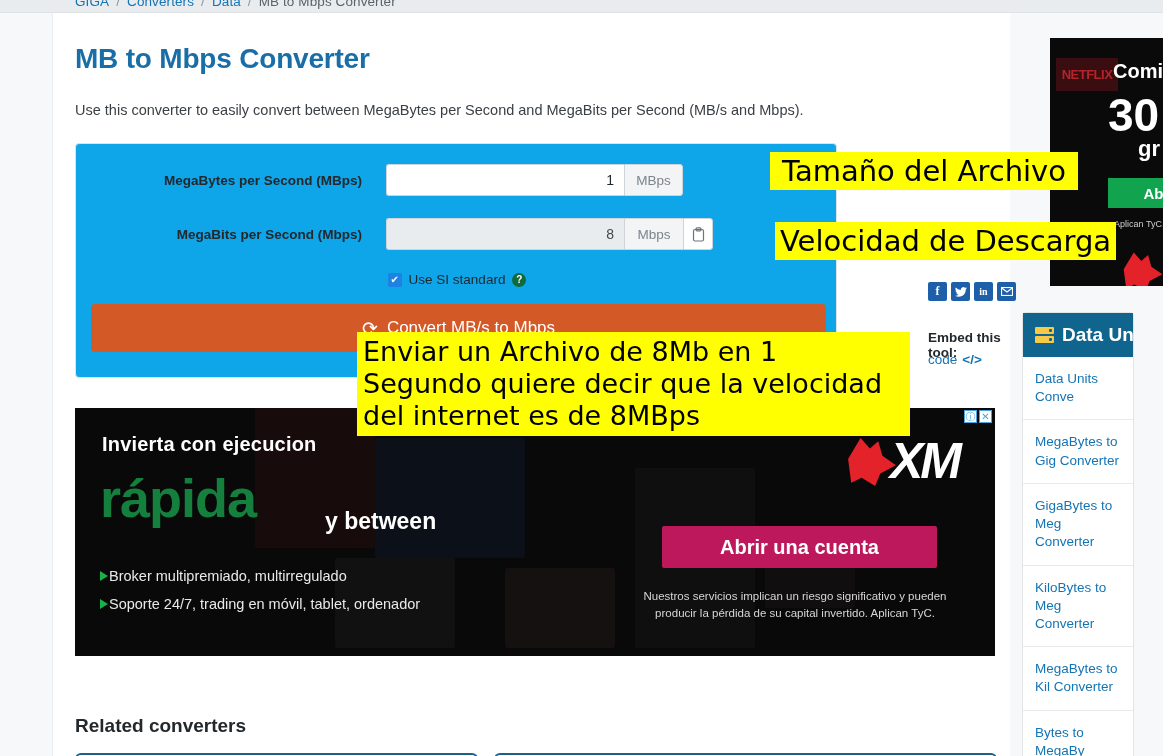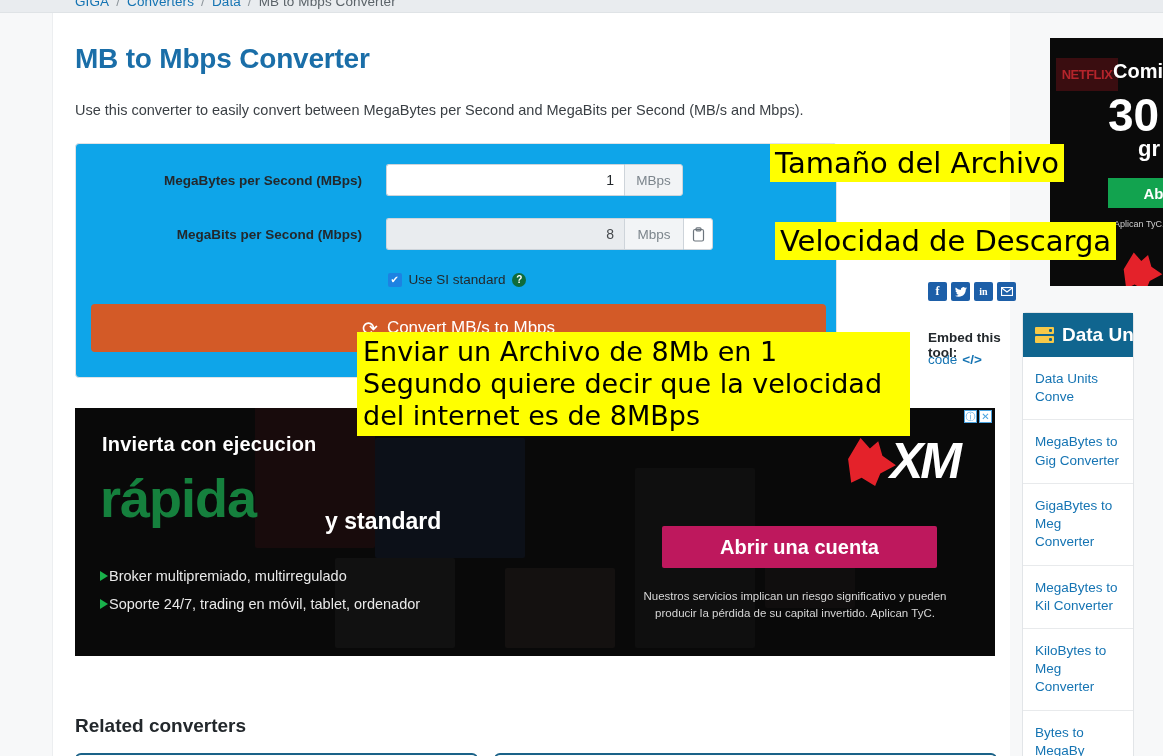--- a/index.html
+++ b/index.html
@@ -230,21 +230,21 @@
     border-bottom:1px solid #e8eaec; cursor:pointer;
   }
   .rail-item:last-child{ border-bottom:none; }
 
   
   .hl{
     position:absolute; background:#ffff00; color:#000;
     font-family:"DejaVu Sans", sans-serif; z-index:50;
     white-space:nowrap; line-height:1.18;
   }
-  .hl-a{ left:770px; top:144px; font-size:29px; padding:2px 5px; }
+  .hl-a{ left:770px; top:152px; font-size:29px; padding:2px 12px; }
   .hl-b{ left:775px; top:222px; font-size:29px; padding:2px 5px; }
   .hl-c{
     left:357px; top:332px; font-size:27px; padding:4px 6px;
     white-space:normal; width:553px;
   }
 </style>
 </head>
 <body>
 
 <div class="breadcrumb-bar">
@@ -327,21 +327,21 @@
   <div class="ad-banner">
     <div class="ad-bg-tile" style="left:180px;top:-10px;width:120px;height:150px;background:#3a1014;"></div>
     <div class="ad-bg-tile" style="left:300px;top:30px;width:150px;height:120px;background:#15213d;"></div>
     <div class="ad-bg-tile" style="left:260px;top:150px;width:120px;height:90px;background:#242424;"></div>
     <div class="ad-bg-tile" style="left:560px;top:60px;width:120px;height:180px;background:#1d1d1d;"></div>
     <div class="ad-bg-tile" style="left:430px;top:160px;width:110px;height:80px;background:#2d2520;"></div>
     <div class="ad-bg-tile" style="left:690px;top:130px;width:90px;height:70px;background:#221a1a;"></div>
 
     <div class="ad-h1">Invierta con ejecucion</div>
     <div class="ad-h2">rápida</div>
-    <div class="ad-h3">y standard</div>
+    <div class="ad-h3">y between</div>
 
     <div class="ad-bullets">
       <div class="ad-bullet">
         <span class="tri"></span>
         <span>Broker multipremiado, multirregulado</span>
       </div>
       <div class="ad-bullet">
         <span class="tri"></span>
         <span>Soporte 24/7, trading en móvil, tablet, ordenador</span>
       </div>
@@ -380,20 +380,20 @@
   <div class="rail-head">
     <span class="srv-icon">
         <i></i>
         <i></i>
       </span>
     <span>Data Unit</span>
   </div>
   <div class="rail-item">Data Units Conve</div>
   <div class="rail-item">MegaBytes to Gig Converter</div>
   <div class="rail-item">GigaBytes to Meg Converter</div>
+  <div class="rail-item">KiloBytes to Meg Converter</div>
   <div class="rail-item">MegaBytes to Kil Converter</div>
-  <div class="rail-item">KiloBytes to Meg Converter</div>
   <div class="rail-item">Bytes to MegaBy Converter</div>
 </div>
 
 <div class="hl hl-a">Tamaño del Archivo</div>
 <div class="hl hl-b">Velocidad de Descarga</div>
 <div class="hl hl-c">Enviar un Archivo de 8Mb en 1 Segundo quiere decir que la velocidad del internet es de 8MBps</div>
 
 </body></html>

